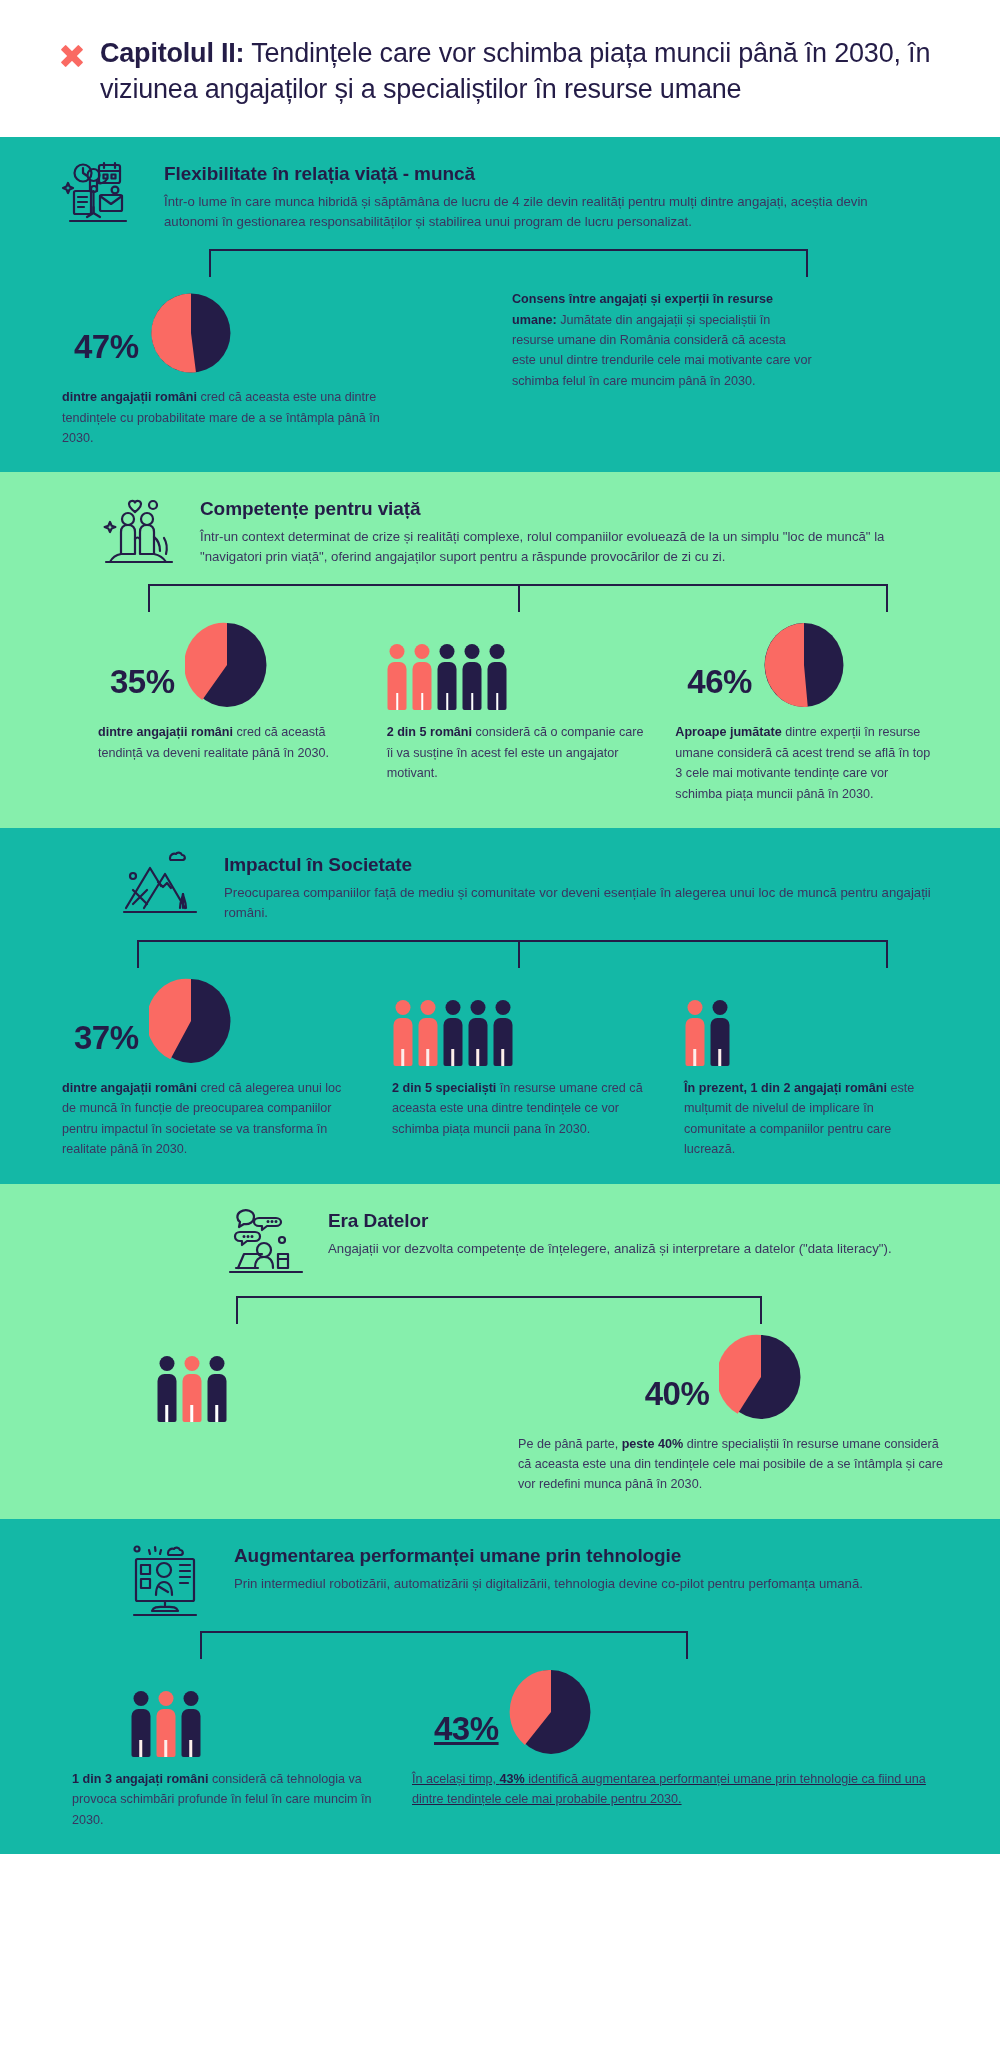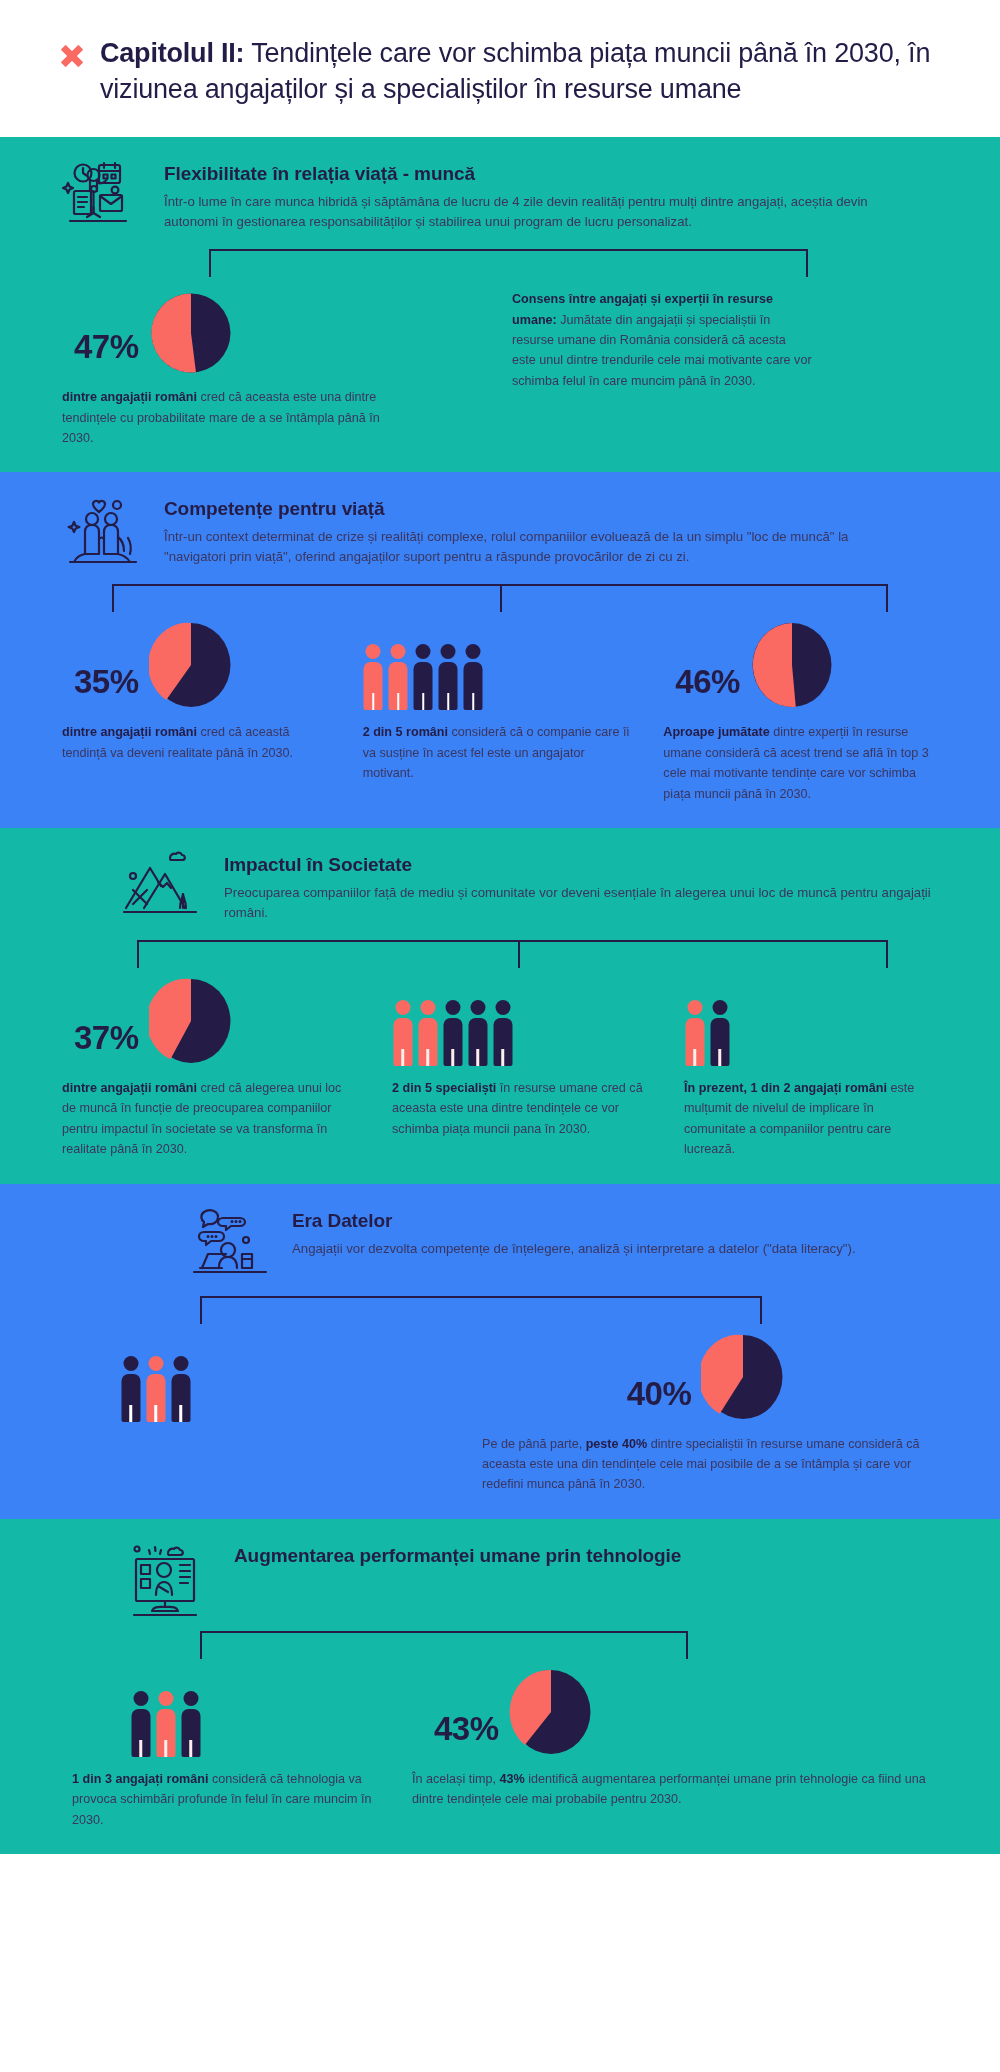--- a/index.html
+++ b/index.html
@@ -39,21 +39,21 @@
     letter-spacing: -0.2px;
     color: #241c47;
     font-weight: 400;
     max-width: 880px;
   }
   .header-title .chap { font-weight: 700; }
 
   
   .section { padding: 22px 0 24px 0; }
   .section.tint { background: #14b8a6; }
-  .section.plain { background: #3b82f6; }
+  .section.plain { background: #86efac; padding-left: 36px; }
 
   .sec-head {
     display: flex;
     align-items: flex-start;
     gap: 18px;
     padding: 0 60px;
   }
   .sec-icon { flex: 0 0 auto; width: 86px; height: 76px; }
   .sec-head-text { padding-top: 4px; flex: 1; }
   .sec-title {
@@ -123,21 +123,21 @@
 
   
   .s4 { display: flex; padding: 0 52px; gap: 30px; }
   .s4 .col-a { width: 390px; padding-left: 10px; }
   .s4 .col-b { flex: 1; padding-left: 10px; }
   .s4 .stat-text { font-size: 12.6px; }
 
   
   .s5 { display: flex; padding: 0 52px; gap: 30px; }
   .s5 .col-a { width: 330px; padding-left: 20px; }
-  .s5 .col-b { flex: 1; }
+  .s5 .col-b { flex: 1; text-decoration: underline; }
 
   .pie { display: block; }
 </style>
 </head>
 <body>
 
 <div class="header">
   <div class="header-inner">
     <div class="x-mark"></div>
     <div class="header-title">
@@ -463,20 +463,21 @@
         <path d="M50 24h10M50 30h10M50 36h10M50 42h8"></path>
         <circle cx="34" cy="29" r="7"></circle>
         <path d="M26 54c0-8 3-13 8-13s8 5 8 13"></path>
         <path d="M28 45l10 6"></path>
         <path d="M35 66v-6M22 70h26c-2-5-6-4-13-4s-11-1-13 4z"></path>
         <path d="M4 74h62"></path>
       </svg>
     </div>
     <div class="sec-head-text">
       <div class="sec-title">Augmentarea performanței umane prin tehnologie</div>
+      <div class="sec-desc">Prin intermediul robotizării, automatizării și digitalizării, tehnologia devine co-pilot pentru perfomanța umană.</div>
     </div>
   </div>
 
   <div class="bracket" style="margin-left:52px;margin-right:52px;">
     <div class="hbar" style="left:148px;right:260px;"></div>
     <div class="vbar" style="left:148px;"></div>
     <div class="vbar" style="right:260px;"></div>
   </div>
 
   <div class="s5">

